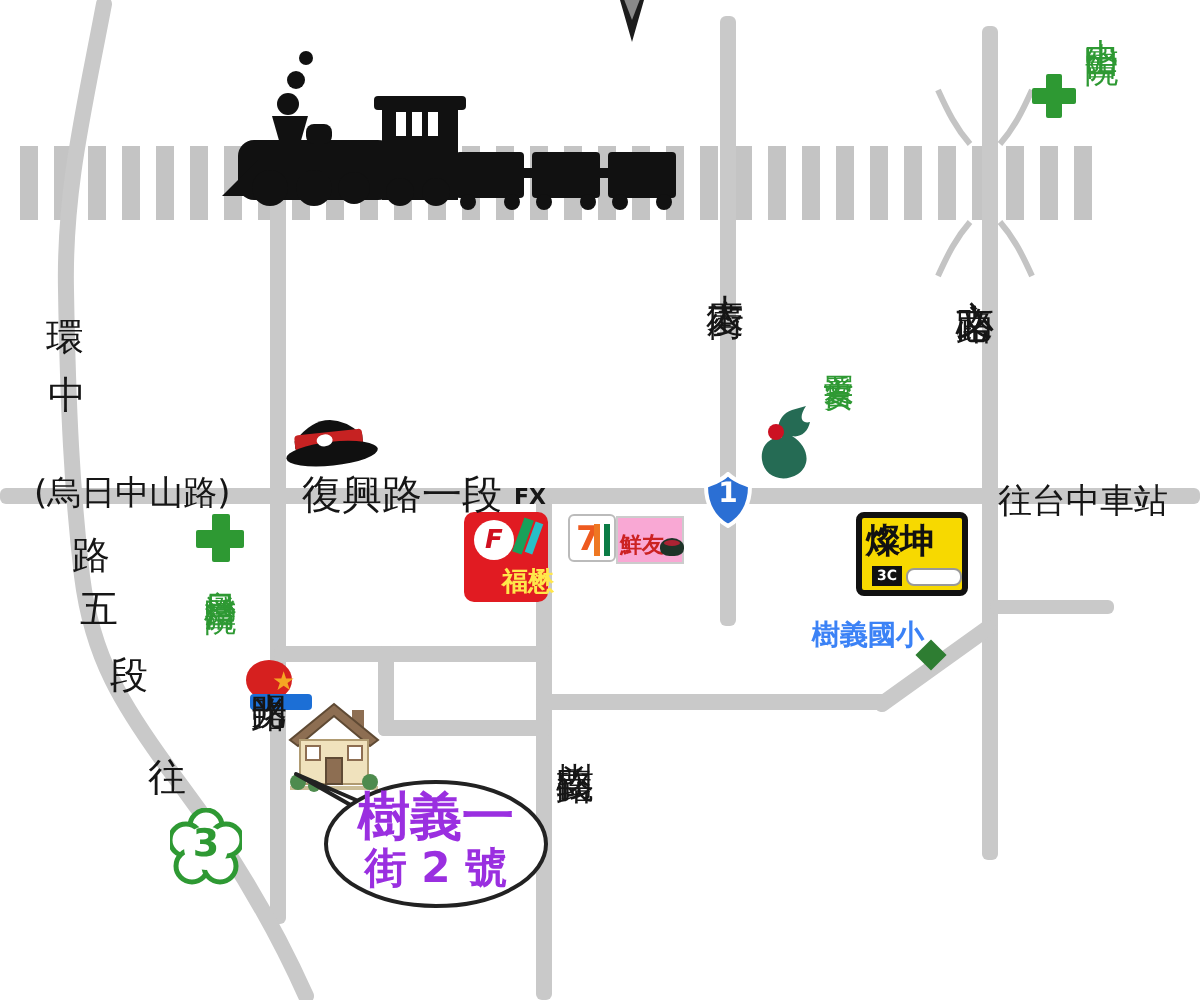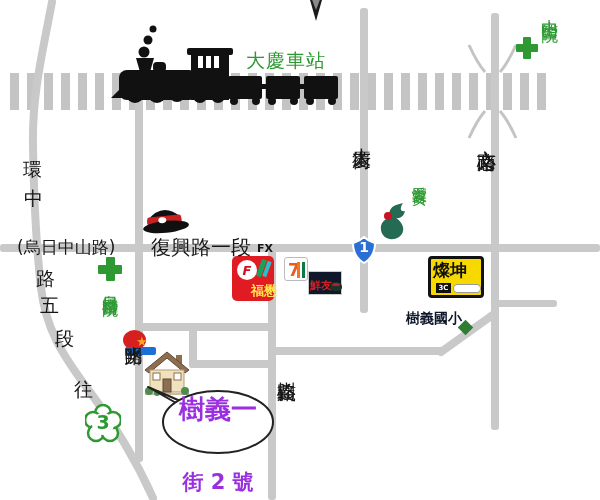--- a/index.html
+++ b/index.html
@@ -106,21 +106,21 @@
     <div class="abs ctr" style="left:5px;top:4px;width:20px;height:20px;background:#fff;border-radius:50%;color:#d01020;font-weight:bold;font-style:italic;font-size:13px;">F</div>
     <div class="abs ctr" style="left:0;top:27px;width:64px;height:16px;color:#ffe74a;font-weight:bold;font-size:13px;">福懋</div>
   </div>
 
   <div class="sign" style="left:284px;top:257px;width:24px;height:24px;background:#fff;border:1px solid #bbb;border-radius:3px;">
     <div class="abs" style="left:3px;top:2px;font-size:17px;font-weight:bold;color:#ee5a1f;">7</div>
     <div class="abs" style="right:7px;top:4px;width:3px;height:16px;background:#ee7722;"></div>
     <div class="abs" style="right:2px;top:4px;width:3px;height:16px;background:#0b7c45;"></div>
   </div>
 
-  <div class="sign" style="left:308px;top:271px;width:34px;height:24px;background:#0f172a;border:1px solid #ccc;">
+  <div class="sign" style="left:308px;top:258px;width:34px;height:24px;background:#f9a8d4;border:1px solid #ccc;">
     <div class="abs" style="left:1px;top:6px;font-size:11px;font-weight:bold;color:#cc2222;">鮮友</div>
     <div class="abs" style="left:21px;top:10px;width:12px;height:9px;background:#1e3328;border-radius:50% 50% 40% 40%;"></div>
     <div class="abs" style="left:23px;top:11px;width:8px;height:3px;background:#aa2233;border-radius:50%;"></div>
   </div>
 
   <svg class="abs" style="left:351px;top:236px;" width="26" height="28">
     <path d="M13,1 C17,5 22,6 24,7 C24,16 20,23 13,27 C6,23 2,16 2,7 C4,6 9,5 13,1 Z" fill="#2b6fd4" stroke="#ffffff" stroke-width="2"></path>
   </svg>
   <div class="lbl ctr" style="left:351px;top:240px;width:26px;height:16px;color:#fff;font-weight:bold;font-size:14px;">1</div>
 
@@ -166,35 +166,35 @@
     </g>
     <circle cx="18" cy="20" r="11" fill="#fff"></circle>
   </svg>
   <div class="lbl ctr" style="left:85px;top:412px;width:36px;height:20px;color:#2e9933;font-weight:bold;font-size:19px;">3</div>
 
   <svg class="abs" style="left:144px;top:378px;" width="132" height="78">
     <polygon points="34,22 4,9 48,34" fill="#fff" stroke="#222" stroke-width="2" stroke-linejoin="round"></polygon>
     <ellipse cx="74" cy="44" rx="55" ry="31" fill="#fff" stroke="#222" stroke-width="2"></ellipse>
   </svg>
   <div class="lbl ctr" style="left:176px;top:398px;width:84px;height:22px;color:#9a2fe0;font-weight:bold;font-size:26px;">樹義一</div>
-  <div class="lbl ctr" style="left:172px;top:423px;width:92px;height:22px;color:#9a2fe0;font-weight:bold;font-size:21px;margin-top:48px;">街 2 號</div>
-
-  <div class="lbl green" style="left:246px;top:50px;font-size:19px;letter-spacing:1px;">大慶車站</div>
+  <div class="lbl ctr" style="left:172px;top:423px;width:92px;height:22px;color:#9a2fe0;font-weight:bold;font-size:21px;">街 2 號</div>
+
   <div class="lbl vlbl green" style="left:541px;top:6px;font-size:17px;letter-spacing:2px;">中山醫院</div>
   <div class="lbl vlbl green" style="left:102px;top:283px;font-size:16px;letter-spacing:1px;">烏日澄清醫院</div>
 
   <div class="lbl" style="left:23px;top:159px;font-size:19px;">環</div>
   <div class="lbl" style="left:24px;top:188px;font-size:19px;">中</div>
   <div class="lbl" style="left:36px;top:268px;font-size:19px;">路</div>
   <div class="lbl" style="left:40px;top:295px;font-size:19px;">五</div>
   <div class="lbl" style="left:55px;top:328px;font-size:19px;">段</div>
   <div class="lbl" style="left:74px;top:379px;font-size:19px;">往</div>
 
   <div class="lbl" style="left:151px;top:237px;font-size:20px;">復興路一段</div>
   <div class="lbl" style="left:17px;top:238px;font-size:17px;">(烏日中山路)</div>
   <div class="lbl vlbl" style="left:352px;top:132px;font-size:19px;letter-spacing:2px;">大慶街</div>
   <div class="lbl vlbl" style="left:477px;top:135px;font-size:19px;letter-spacing:1px;">文心南路</div>
   <div class="lbl vlbl green" style="left:411px;top:175px;font-size:15px;letter-spacing:1px;">愛買吉安</div>
+  <div class="lbl" style="left:499px;top:242px;font-size:17px;">往台中車站</div>
   <div class="lbl vlbl" style="left:277px;top:366px;font-size:19px;letter-spacing:1px;">樹義路</div>
   <div class="lbl vlbl" style="left:124px;top:332px;font-size:18px;letter-spacing:1px;">光明路</div>
-  <div class="lbl" style="left:406px;top:311px;font-size:14px;font-weight:bold;color:#0f172a;">樹義國小</div>
+  <div class="lbl" style="left:406px;top:311px;font-size:14px;font-weight:bold;color:#3b82f6;">樹義國小</div>
 
 </div>
 
 </body></html>

